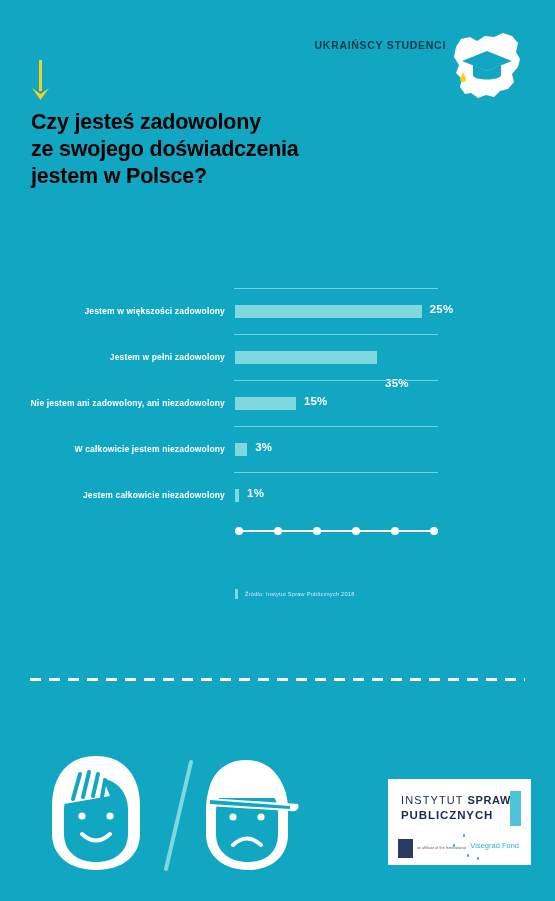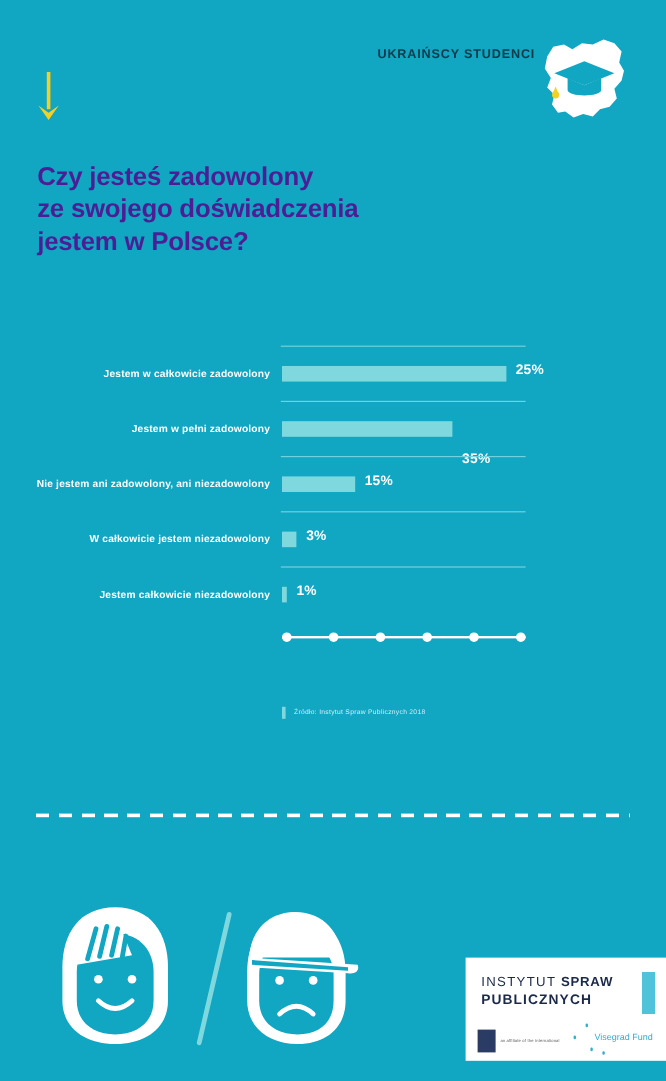--- a/index.html
+++ b/index.html
@@ -52,23 +52,23 @@
     position: absolute;
     left: 30px;
     top: 60px;
     width: 22px;
     height: 42px;
   }
 
   #page-title {
     position: absolute;
     left: 31px;
-    top: 120px;
+    top: 95px;
     width: 330px;
-    color: #4c1d95;
+    color: #000000;
     font-size: 21.5px;
     font-weight: bold;
     line-height: 27px;
     letter-spacing: -0.2px;
   }
   #page-title .ln { display: block; }
 
   
   #chart {
     position: absolute;
@@ -187,24 +187,23 @@
     left: 120px;
     top: 6px;
     width: 40px;
     height: 115px;
   }
 
   #logo-card {
     position: absolute;
     left: 388px;
     top: 779px;
-    width: 168px;
+    width: 143px;
     height: 86px;
     background: #ffffff;
-    margin-top: 19px;
   }
   #isp-line1 {
     position: absolute;
     left: 13px;
     top: 15px;
     font-size: 11px;
     letter-spacing: 1.1px;
     color: #1b2a4b;
     white-space: nowrap;
   }
@@ -288,21 +287,21 @@
   <h1 id="page-title">
     <span class="ln">Czy jesteś zadowolony</span>
     <span class="ln">ze swojego doświadczenia</span>
     <span class="ln">jestem w Polsce?</span>
   </h1>
 
   <div id="chart">
 
     <div class="row" style="top:0px">
       <div class="gridline"></div>
-      <div class="row-label">Jestem w całkowicie zadowolony</div>
+      <div class="row-label">Jestem w większości zadowolony</div>
       <div class="bar" style="width: 186.76px; background: rgb(126, 216, 221);"></div>
       <div class="bar-value" style="left: 429.76px;">25%</div>
     </div>
 
     <div class="row" style="top:46px">
       <div class="gridline"></div>
       <div class="row-label">Jestem w pełni zadowolony</div>
       <div class="bar" style="width: 142.1px; background: rgb(126, 216, 221);"></div>
       <div class="bar-value" style="left: 385.1px; margin-top: 28px;">35%</div>
     </div>

